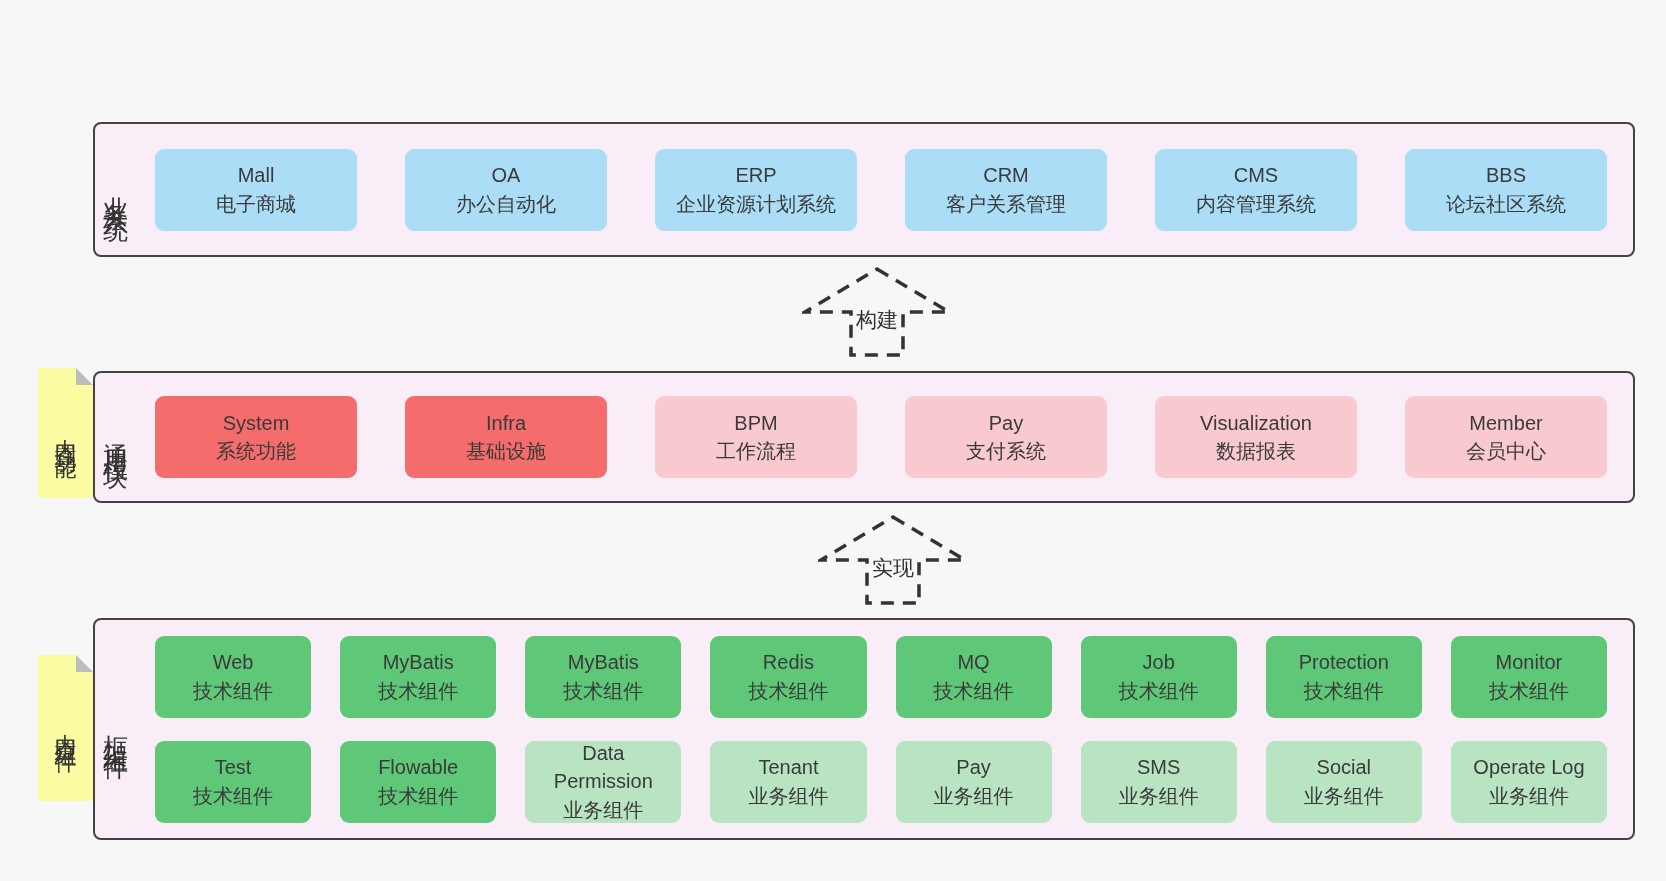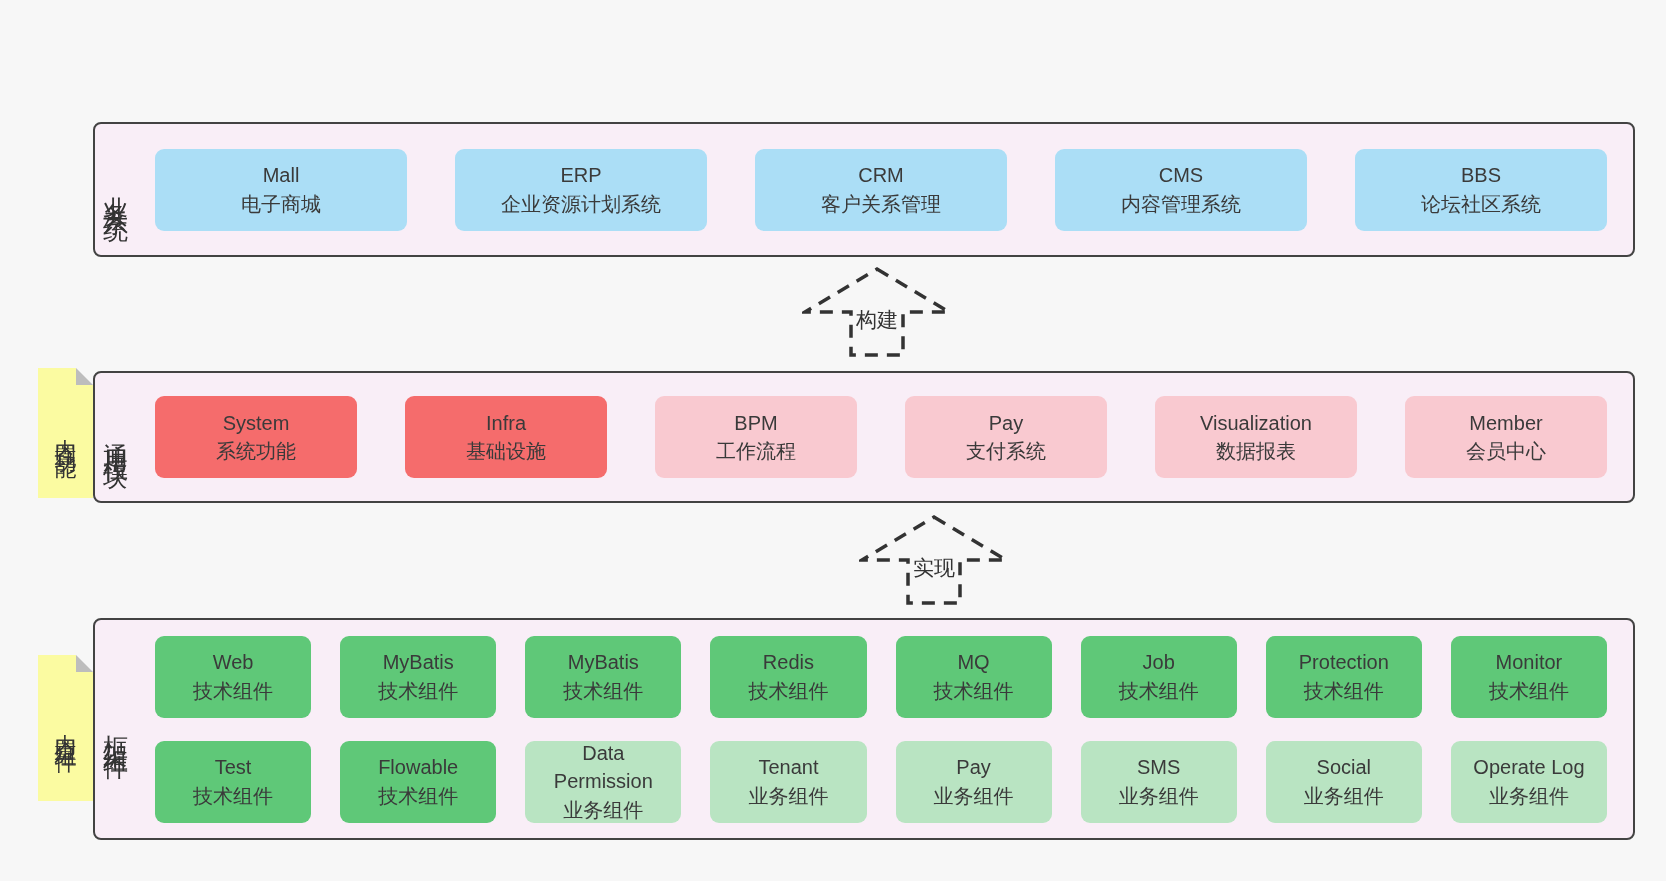--- a/index.html
+++ b/index.html
@@ -50,37 +50,41 @@
     border-style:solid;border-width:0 17px 17px 0;
     border-color:#f7f7f7 #f7f7f7 #bdbdbd #bdbdbd;
   }
   .note-label{
     writing-mode:vertical-lr;text-orientation:upright;
     font-size:22px;letter-spacing:6px;color:#333;line-height:1;
   }
   
   .arrow{position:absolute;width:150px;height:92px;}
   #arrow-build{left:802px;top:266px;}
-  #arrow-implement{left:859px;top:514px;}
+  #arrow-implement{left:818px;top:514px;}
   .arrow svg{position:absolute;left:0;top:0;}
   .arrow-label{
     position:absolute;left:50%;top:40px;transform:translateX(-50%);
     background:#f7f7f7;padding:0 3px;font-size:21px;color:#333;white-space:nowrap;
   }
 </style>
 </head>
 <body>
 
 <section class="layer" id="layer-business">
   <div class="layer-label">业务系统</div>
   <div class="rows-wrap">
     <div class="box-row cols-6">
         <div class="box blue">
           <div class="box-name">Mall</div>
           <div class="box-desc">电子商城</div>
+        </div>
+        <div class="box blue">
+          <div class="box-name">OA</div>
+          <div class="box-desc">办公自动化</div>
         </div>
         <div class="box blue">
           <div class="box-name">ERP</div>
           <div class="box-desc">企业资源计划系统</div>
         </div>
         <div class="box blue">
           <div class="box-name">CRM</div>
           <div class="box-desc">客户关系管理</div>
         </div>
         <div class="box blue">

